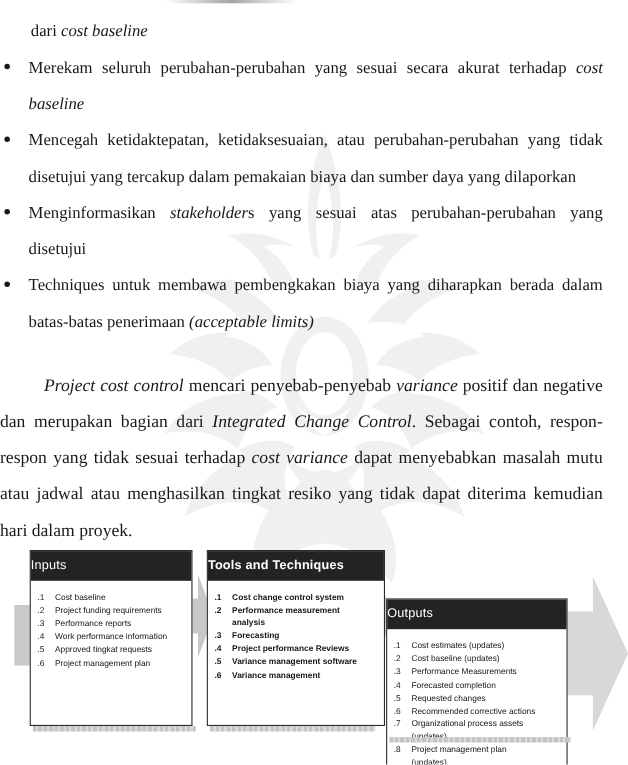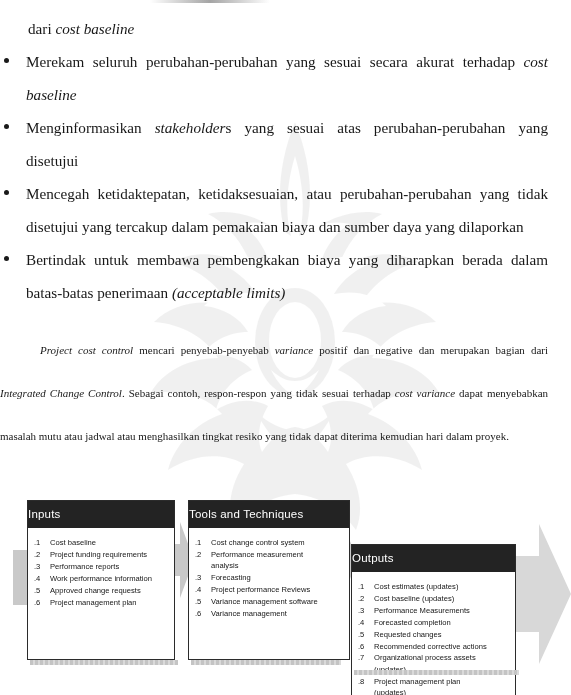--- a/index.html
+++ b/index.html
@@ -88,22 +88,22 @@
   }
   .bullet-item .btext { display: block; }
   
   .bullet-item .btext { text-align: justify; text-align-last: left; }
 
   #closing-para {
     position: absolute;
     left: 0px;
     top: 318px;
     width: 548px;
-    font-size: 11px;
-    line-height: 43px;
+    font-size: 16px;
+    line-height: 33px;
     text-align: justify;
     text-align-last: left;
     text-indent: 40px;
   }
 
   em, .it { font-style: italic; }
 
   
   #diagram {
     position: absolute;
@@ -149,21 +149,21 @@
     top: 0;
     width: 14px;
     text-align: left;
   }
   .io-list li .sub {
     display: block;
     padding-left: 0px;
   }
 
   #box-inputs  { left: 27px;  top: 12px; width: 148px; height: 160px; }
-  #box-tools   { left: 188px; top: 12px; width: 162px; height: 160px; }
+  #box-tools   { left: 188px; top: 12px; width: 162px; height: 160px; font-weight: bold; }
   #box-outputs { left: 351px; top: 12px; width: 165px; height: 170px; margin-top: 44px; }
 
   
   .conn-arrow { position: absolute; }
 
   
   #left-stub {
     position: absolute;
     left: 13px;
     top: 62px;
@@ -229,29 +229,29 @@
     <span>dari </span><em>cost baseline</em>
   </div>
 
   <ul class="bullet-list">
     <li class="bullet-item">
       <span class="bullet-dot"></span>
       <span class="btext"><span>Merekam seluruh perubahan-perubahan yang sesuai  secara akurat terhadap </span><em>cost baseline</em></span>
     </li>
     <li class="bullet-item">
       <span class="bullet-dot"></span>
+      <span class="btext"><span>Mencegah ketidaktepatan, ketidaksesuaian, atau perubahan-perubahan yang tidak disetujui yang tercakup dalam pemakaian biaya dan sumber daya yang dilaporkan</span></span>
+    </li>
+    <li class="bullet-item">
+      <span class="bullet-dot"></span>
       <span class="btext"><span>Menginformasikan </span><em>stakeholder</em><span>s yang sesuai atas perubahan-perubahan yang disetujui</span></span>
     </li>
     <li class="bullet-item">
       <span class="bullet-dot"></span>
-      <span class="btext"><span>Mencegah ketidaktepatan, ketidaksesuaian, atau perubahan-perubahan yang tidak disetujui yang tercakup dalam pemakaian biaya dan sumber daya yang dilaporkan</span></span>
-    </li>
-    <li class="bullet-item">
-      <span class="bullet-dot"></span>
-      <span class="btext"><span>Bertindak untuk membawa pembengkakan biaya yang diharapkan berada dalam batas-batas penerimaan </span><em>(acceptable limits)</em></span>
+      <span class="btext"><span>Techniques untuk membawa pembengkakan biaya yang diharapkan berada dalam batas-batas penerimaan </span><em>(acceptable limits)</em></span>
     </li>
   </ul>
 
   <p id="closing-para"><em>Project cost control</em><span> mencari penyebab-penyebab </span><em>variance</em><span> positif dan negative dan merupakan bagian dari </span><em>Integrated Change Control</em><span>. Sebagai contoh, respon-respon yang tidak sesuai terhadap </span><em>cost variance</em><span> dapat menyebabkan masalah mutu atau jadwal atau menghasilkan tingkat resiko yang tidak dapat diterima kemudian hari dalam proyek.</span></p>
 </div>
 
 <div id="diagram">
 
   <div id="left-stub"></div>
 
@@ -267,21 +267,21 @@
     <path d="M0 52 L30 52 L30 20 L62 90 L30 160 L30 128 L0 128 Z" fill="#d8d8d8"></path>
   </svg>
 
   <div class="io-box" id="box-inputs">
     <div class="io-header">Inputs</div>
     <ul class="io-list">
       <li><span class="num">.1</span><span>Cost baseline</span></li>
       <li><span class="num">.2</span><span>Project funding requirements</span></li>
       <li><span class="num">.3</span><span>Performance reports</span></li>
       <li><span class="num">.4</span><span>Work performance information</span></li>
-      <li><span class="num">.5</span><span>Approved change requests</span></li>
+      <li><span class="num">.5</span><span>Approved tingkat requests</span></li>
       <li><span class="num">.6</span><span>Project management plan</span></li>
     </ul>
   </div>
 
   <div class="io-box" id="box-tools">
     <div class="io-header">Tools and Techniques</div>
     <ul class="io-list">
       <li><span class="num">.1</span><span>Cost change control system</span></li>
       <li><span class="num">.2</span><span>Performance measurement</span><span class="sub">analysis</span></li>
       <li><span class="num">.3</span><span>Forecasting</span></li>

